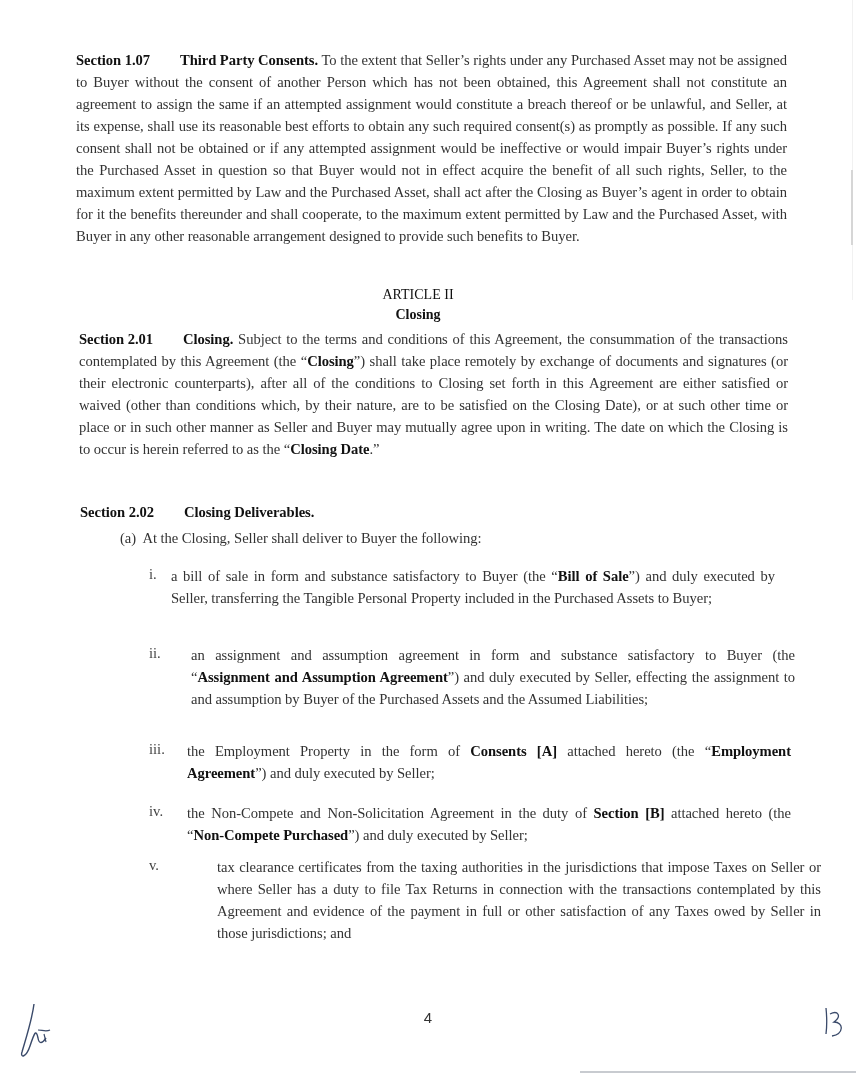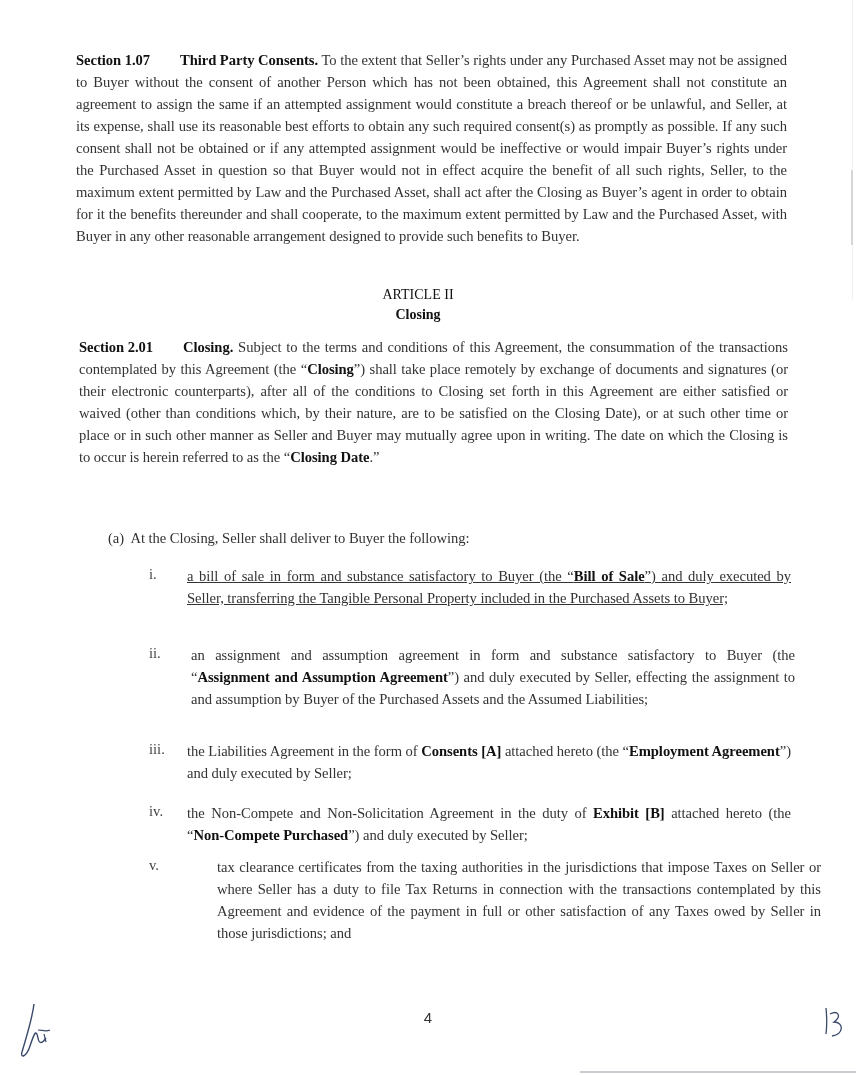--- a/index.html
+++ b/index.html
@@ -30,51 +30,54 @@
   <div class="edge-line2"></div>
   <div class="edge-line"></div>
 
   <div class="para" style="left:76px; top:49px; width:711px;">
     <span class="sec-head" style="display:inline-block;width:104px;">Section 1.07</span><span class="sec-head">Third Party Consents.</span><span> To the extent that Seller’s rights under any Purchased Asset may not be assigned to Buyer without the consent of another Person which has not been obtained, this Agreement shall not constitute an agreement to assign the same if an attempted assignment would constitute a breach thereof or be unlawful, and Seller, at its expense, shall use its reasonable best efforts to obtain any such required consent(s) as promptly as possible. If any such consent shall not be obtained or if any attempted assignment would be ineffective or would impair Buyer’s rights under the Purchased Asset in question so that Buyer would not in effect acquire the benefit of all such rights, Seller, to the maximum extent permitted by Law and the Purchased Asset, shall act after the Closing as Buyer’s agent in order to obtain for it the benefits thereunder and shall cooperate, to the maximum extent permitted by Law and the Purchased Asset, with Buyer in any other reasonable arrangement designed to provide such benefits to Buyer.</span>
   </div>
 
   <div class="center" style="top:285px; left:0; width:836px;">ARTICLE II</div>
   <div class="center" style="top:305px; font-weight:bold;">Closing</div>
 
-  <div class="para" style="left:79px; top:336px; width:709px;">
+  <div class="para" style="left:79px; top:328px; width:709px;">
     <span class="sec-head" style="display:inline-block;width:104px;">Section 2.01</span><span class="sec-head">Closing.</span><span> Subject to the terms and conditions of this Agreement, the consummation of the transactions contemplated by this Agreement (the “</span><b>Closing</b><span>”) shall take place remotely by exchange of documents and signatures (or their electronic counterparts), after all of the conditions to Closing set forth in this Agreement are either satisfied or waived (other than conditions which, by their nature, are to be satisfied on the Closing Date), or at such other time or place or in such other manner as Seller and Buyer may mutually agree upon in writing. The date on which the Closing is to occur is herein referred to as the “</span><b>Closing Date</b><span>.”</span>
   </div>
 
-  <div class="para" style="left:108px; top:527px; width:600px; white-space:pre;">(a)  At the Closing, Seller shall deliver to Buyer the following:</div>
+  <div class="para" style="left:80px; top:501px; width:500px;">
+    <span class="sec-head" style="display:inline-block;width:104px;">Section 2.02</span><span class="sec-head">Closing Deliverables.</span>
+  </div>
+  <div class="para" style="left:120px; top:527px; width:600px; white-space:pre;">(a)  At the Closing, Seller shall deliver to Buyer the following:</div>
 
   <div class="item" style="top:565px;">
     <span class="num">i.</span>
-    <div class="para txt" style="left:44px; top:0;text-decoration:underline;">
+    <div class="para txt" style="left:28px; top:0;">
       <span>a bill of sale in form and substance satisfactory to Buyer (the “</span><b>Bill of Sale</b><span>”) and duly executed by Seller, transferring the Tangible Personal Property included in the Purchased Assets to Buyer;</span>
     </div>
   </div>
 
   <div class="item" style="top:644px;">
     <span class="num">ii.</span>
     <div class="para txt" style="left:48px; top:0;">
       <span>an assignment and assumption agreement in form and substance satisfactory to Buyer (the “</span><b>Assignment and Assumption Agreement</b><span>”) and duly executed by Seller, effecting the assignment to and assumption by Buyer of the Purchased Assets and the Assumed Liabilities;</span>
     </div>
   </div>
 
   <div class="item" style="top:740px;">
     <span class="num">iii.</span>
     <div class="para txt" style="left:44px; top:0;">
-      <span>the Liabilities Agreement in the form of </span><b>Consents [A]</b><span> attached hereto (the “</span><b>Employment Agreement</b><span>”) and duly executed by Seller;</span>
+      <span>the Employment Property in the form of </span><b>Consents [A]</b><span> attached hereto (the “</span><b>Employment Agreement</b><span>”) and duly executed by Seller;</span>
     </div>
   </div>
 
   <div class="item" style="top:802px;">
     <span class="num">iv.</span>
     <div class="para txt" style="left:44px; top:0;">
-      <span>the Non-Compete and Non-Solicitation Agreement in the duty of </span><b>Exhibit [B]</b><span> attached hereto (the “</span><b>Non-Compete Purchased</b><span>”) and duly executed by Seller;</span>
+      <span>the Non-Compete and Non-Solicitation Agreement in the duty of </span><b>Section [B]</b><span> attached hereto (the “</span><b>Non-Compete Purchased</b><span>”) and duly executed by Seller;</span>
     </div>
   </div>
 
   <div class="item" style="top:856px;">
     <span class="num">v.</span>
     <div class="para txt" style="left:44px; top:0;margin-left:30px;">
       <span>tax clearance certificates from the taxing authorities in the jurisdictions that impose Taxes on Seller or where Seller has a duty to file Tax Returns in connection with the transactions contemplated by this Agreement and evidence of the payment in full or other satisfaction of any Taxes owed by Seller in those jurisdictions; and</span>
     </div>
   </div>
 

